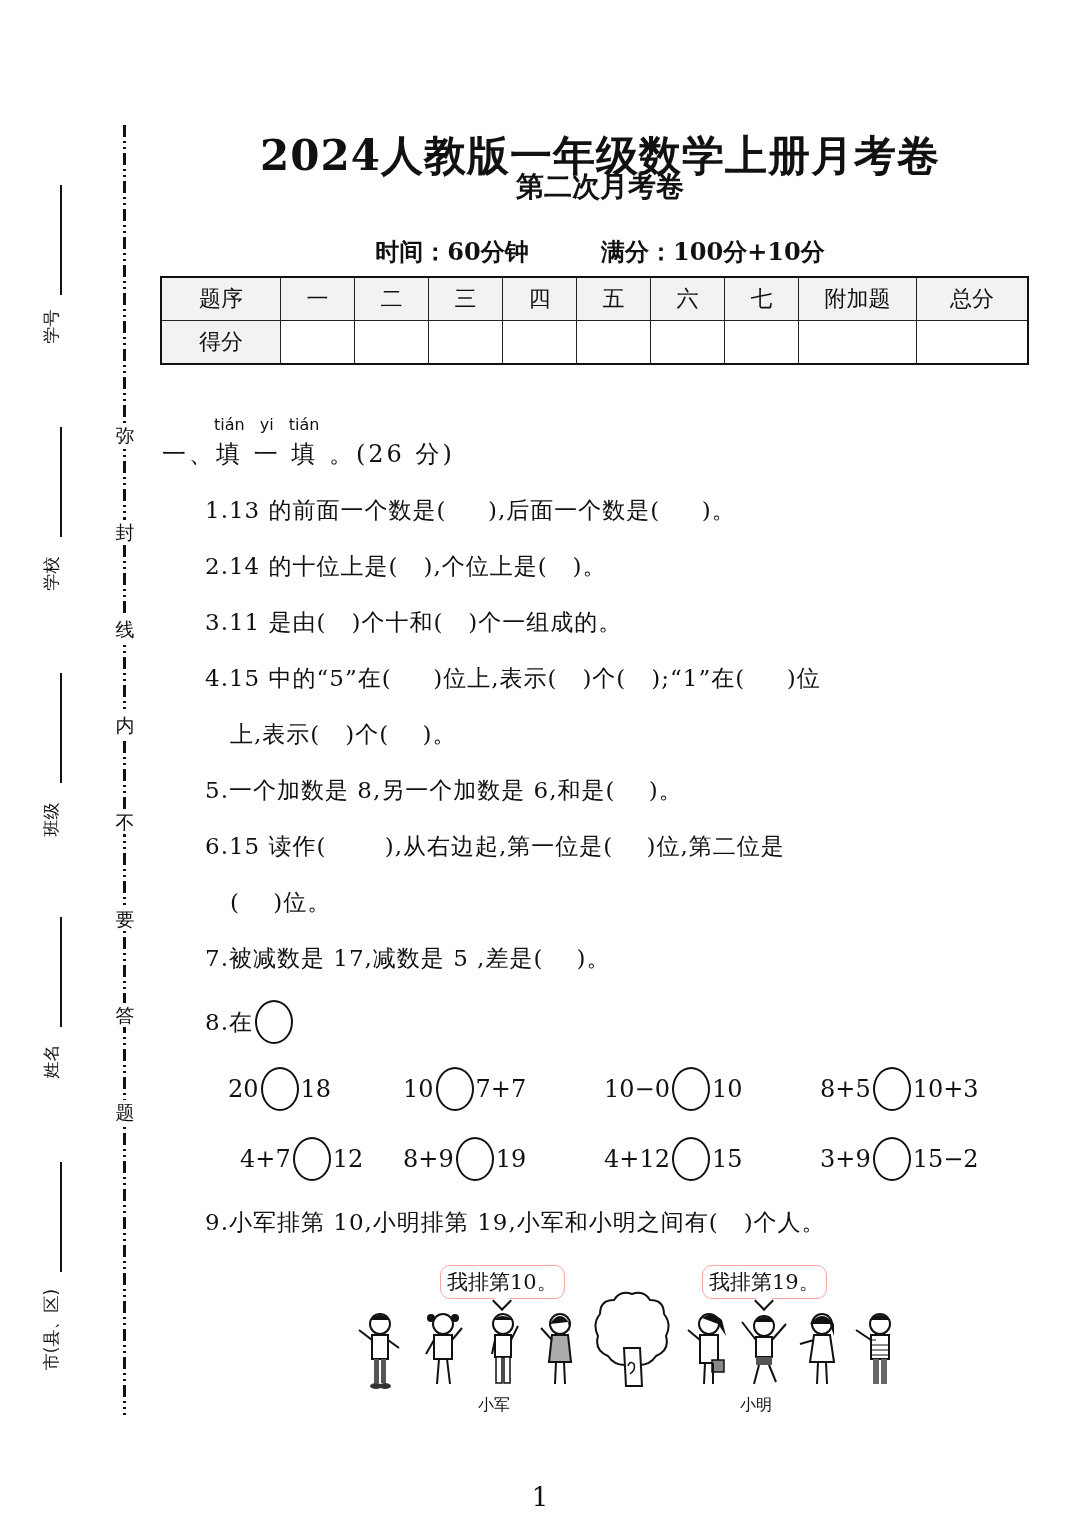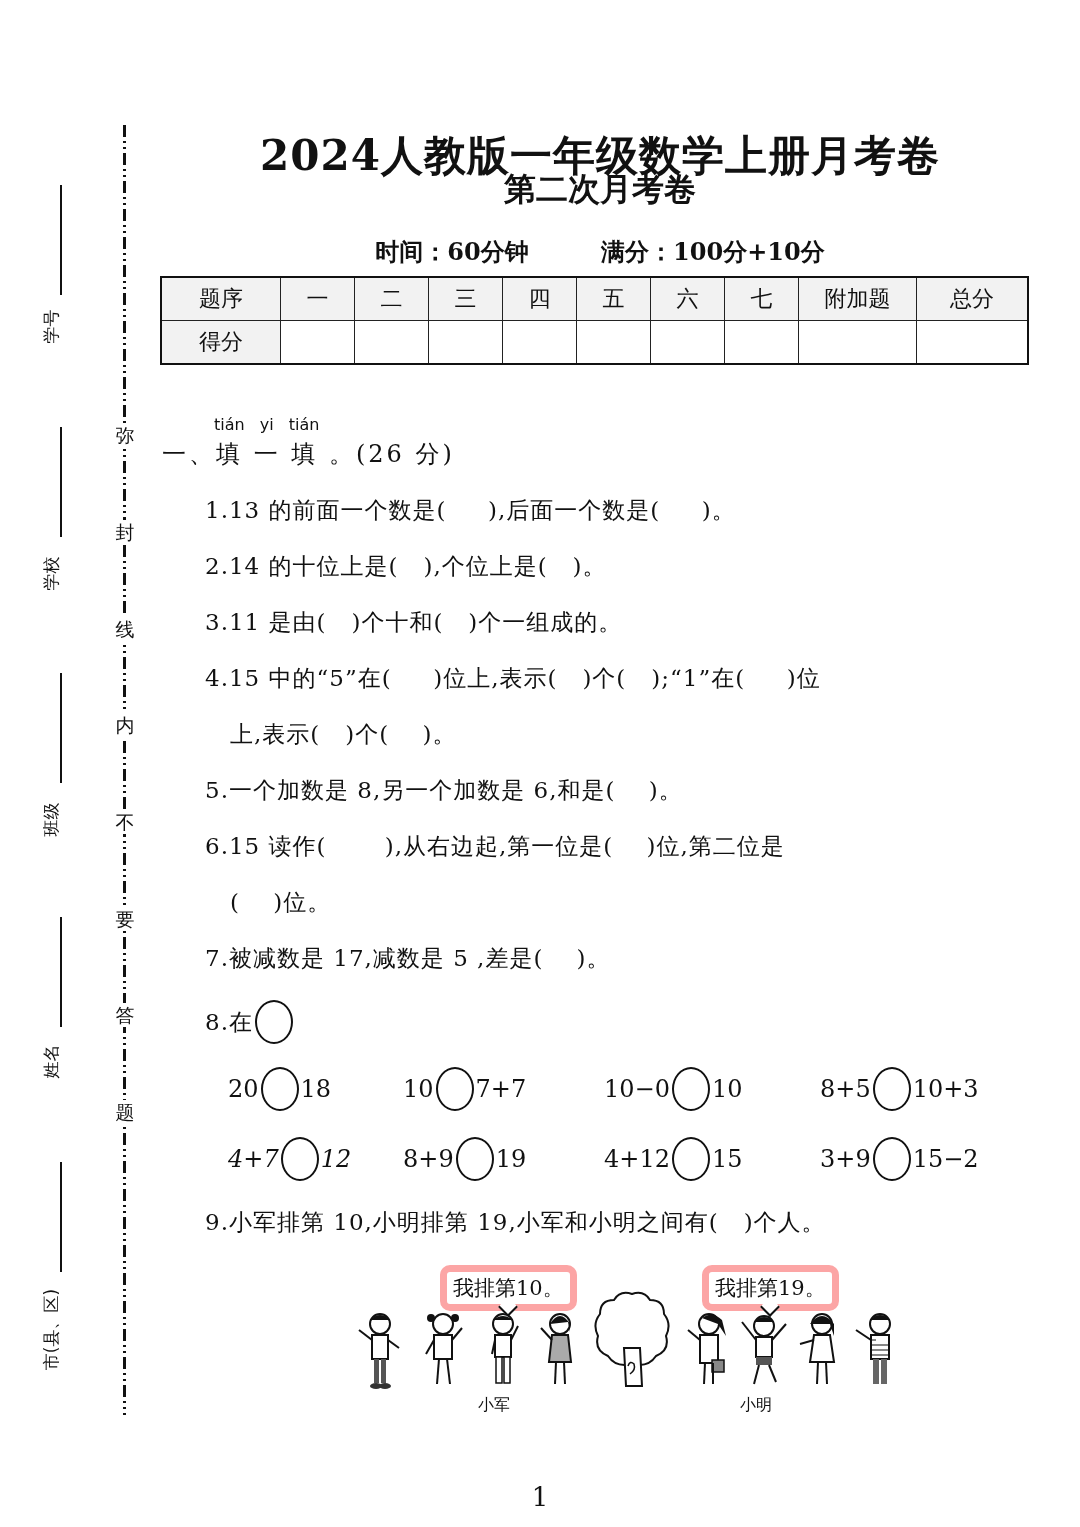--- a/index.html
+++ b/index.html
@@ -26,21 +26,21 @@
   .cut-char {
     position: absolute; left: -8px; width: 24px; text-align: center;
     font-family: "DejaVu Sans", sans-serif; font-size: 19px; background: #fff; line-height: 24px;
   }
   .title {
     position: absolute; top: 92px; left: 150px; width: 900px; text-align: center;
     font-size: 42px; font-weight: bold; letter-spacing: 1px; margin-top: 36px;
   }
   .subtitle {
     position: absolute; top: 168px; left: 150px; width: 900px; text-align: center;
-    font-size: 32px; font-weight: bold;
+    font-size: 28px; font-weight: bold;
   }
   .meta {
     position: absolute; top: 236px; left: 150px; width: 900px; text-align: center;
     font-size: 24px; font-weight: bold;
   }
   .meta span { margin: 0 32px; }
   table.score {
     position: absolute; top: 276px; left: 160px; width: 869px; border-collapse: collapse;
     border: 2.5px solid #111;
   }
@@ -66,21 +66,21 @@
     position: absolute; top: 0; display: flex; align-items: center; white-space: nowrap;
     font-size: 24px;
   }
   .circle {
     display: inline-block; width: 38px; height: 44px; border: 2px solid #111;
     border-radius: 50%; margin: 0 2px; box-sizing: border-box; background: #fff;
   }
   .inline-circle { display: inline-block; width: 38px; height: 44px; border: 2px solid #111;
     border-radius: 50%; vertical-align: middle; box-sizing: border-box; margin: 0 2px; }
   .bubble {
-    position: absolute; border: 7px solid #fca5a5; border-radius: 10px; padding: 2px 6px;
+    position: absolute; border: 1px solid #fca5a5; border-radius: 10px; padding: 2px 6px;
     font-size: 21px; background: #fff; white-space: nowrap;
   }
   .bubble::after {
     content: ""; position: absolute; bottom: -10px; left: 50%; width: 12px; height: 12px;
     background: #fff; border-right: 2px solid #111; border-bottom: 2px solid #111;
     transform: translateX(-50%) rotate(45deg);
   }
   .kid { position: absolute; top: 1310px; }
   .name-label { position: absolute; top: 1395px; font-size: 16px; font-family: "DejaVu Sans", sans-serif; }
   .page-num { position: absolute; top: 1482px; left: 0; width: 1080px; text-align: center; font-size: 26px; }
@@ -188,21 +188,21 @@
       <span>10</span>
   </div>
   <div class="cmp" style="left:592px;">
     <span>8+5</span>
       <span class="circle"></span>
       <span>10+3</span>
   </div>
 </div>
 
 <div class="cmp-row" style="top:1137px;">
-  <div class="cmp" style="left:0;font-style:italic;">
+  <div class="cmp" style="left:12px;">
     <span>4+7</span>
       <span class="circle"></span>
       <span>12</span>
   </div>
   <div class="cmp" style="left:175px;">
     <span>8+9</span>
       <span class="circle"></span>
       <span>19</span>
   </div>
   <div class="cmp" style="left:376px;">

